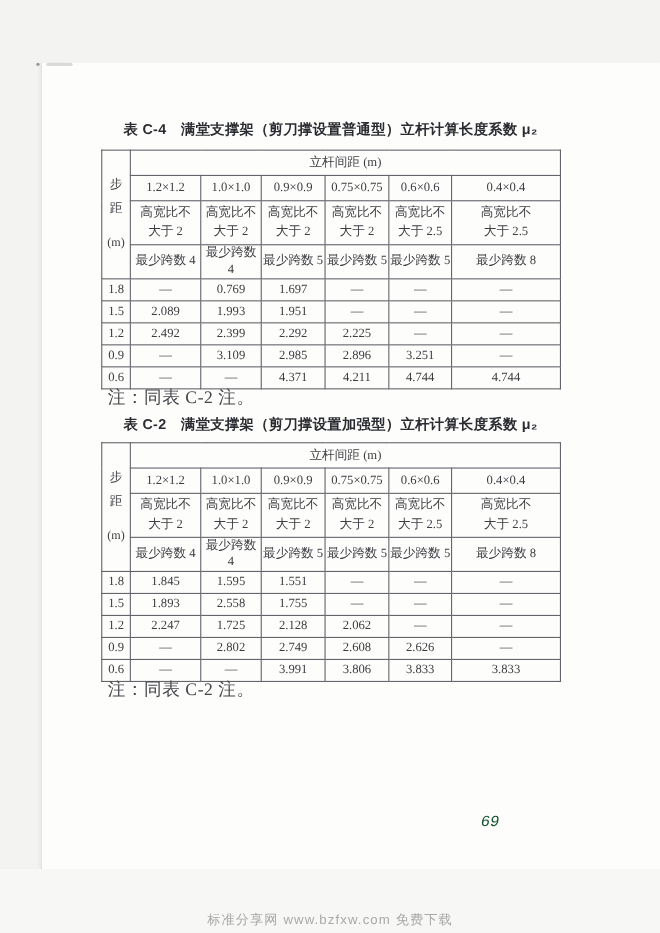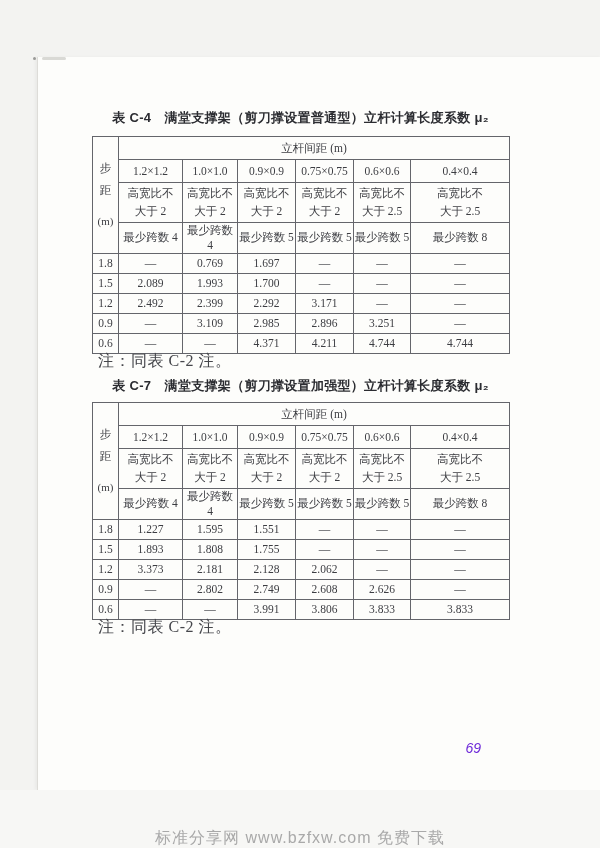--- a/index.html
+++ b/index.html
@@ -51,27 +51,27 @@
   td.corner div{line-height:1.9;}
   td.corner .unit{margin-top:9px;font-size:11px;}
   tr.hdr3 td{white-space:pre-line;line-height:1.55;}
   .note{
     position:absolute;left:98px;font-size:16px;color:#45464b;
     font-family:"Liberation Serif","DejaVu Serif",serif;letter-spacing:0.5px;
   }
   .c4-note{top:351px;}
   .c5-note{top:617px;}
   .page-number{
-    position:absolute;left:437px;top:740px;width:44px;text-align:right;
-    font-family:Liberation Sans, sans-serif;font-style:italic;
-    font-size:14px;color:#6d28d9;
+    position:absolute;left:437px;top:740px;width:44px;text-align:left;
+    font-family:Liberation Mono, monospace;font-style:italic;
+    font-size:14px;color:#14532d;
   }
   .watermark{
     position:absolute;left:0;top:828px;width:600px;text-align:center;
-    font-size:16px;color:#a9a9a9;letter-spacing:1px;
+    font-size:12px;color:#a9a9a9;letter-spacing:1px;
   }
 </style>
 </head>
 <body>
 
 <div class="page">
   <div class="smudge-dot" style="left:-5px;top:0px;"></div>
   <div class="smudge-line" style="left:4px;top:0px;"></div>
 </div>
 <div class="below-page"></div>
@@ -133,31 +133,31 @@
       <td>0.769</td>
       <td>1.697</td>
       <td>—</td>
       <td>—</td>
       <td>—</td>
     </tr>
     <tr class="drow">
       <td>1.5</td>
       <td>2.089</td>
       <td>1.993</td>
-      <td>1.700</td>
+      <td>1.951</td>
       <td>—</td>
       <td>—</td>
       <td>—</td>
     </tr>
     <tr class="drow">
       <td>1.2</td>
       <td>2.492</td>
       <td>2.399</td>
       <td>2.292</td>
-      <td>3.171</td>
+      <td>2.225</td>
       <td>—</td>
       <td>—</td>
     </tr>
     <tr class="drow">
       <td>0.9</td>
       <td>—</td>
       <td>3.109</td>
       <td>2.985</td>
       <td>2.896</td>
       <td>3.251</td>
@@ -170,21 +170,21 @@
       <td>4.371</td>
       <td>4.211</td>
       <td>4.744</td>
       <td>4.744</td>
     </tr>
   </tbody>
 </table>
 
 <div class="note c4-note">注：同表 C-2 注。</div>
 
-<div class="tbl-title c5-title">表 C-7　满堂支撑架（剪刀撑设置加强型）立杆计算长度系数 μ₂</div>
+<div class="tbl-title c5-title">表 C-2　满堂支撑架（剪刀撑设置加强型）立杆计算长度系数 μ₂</div>
 
 <table class="grid c5-table">
   <colgroup>
     <col style="width:26px">
       <col style="width:64px">
       <col style="width:55px">
     <col style="width:58px">
       <col style="width:58px">
       <col style="width:57px">
       <col style="width:99px">
@@ -223,40 +223,40 @@
     <tr class="hdr4">
       <td>最少跨数 4</td>
       <td>最少跨数 4</td>
       <td>最少跨数 5</td>
       <td>最少跨数 5</td>
       <td>最少跨数 5</td>
       <td>最少跨数 8</td>
     </tr>
     <tr class="drow">
       <td>1.8</td>
-      <td>1.227</td>
+      <td>1.845</td>
       <td>1.595</td>
       <td>1.551</td>
       <td>—</td>
       <td>—</td>
       <td>—</td>
     </tr>
     <tr class="drow">
       <td>1.5</td>
       <td>1.893</td>
-      <td>1.808</td>
+      <td>2.558</td>
       <td>1.755</td>
       <td>—</td>
       <td>—</td>
       <td>—</td>
     </tr>
     <tr class="drow">
       <td>1.2</td>
-      <td>3.373</td>
-      <td>2.181</td>
+      <td>2.247</td>
+      <td>1.725</td>
       <td>2.128</td>
       <td>2.062</td>
       <td>—</td>
       <td>—</td>
     </tr>
     <tr class="drow">
       <td>0.9</td>
       <td>—</td>
       <td>2.802</td>
       <td>2.749</td>

